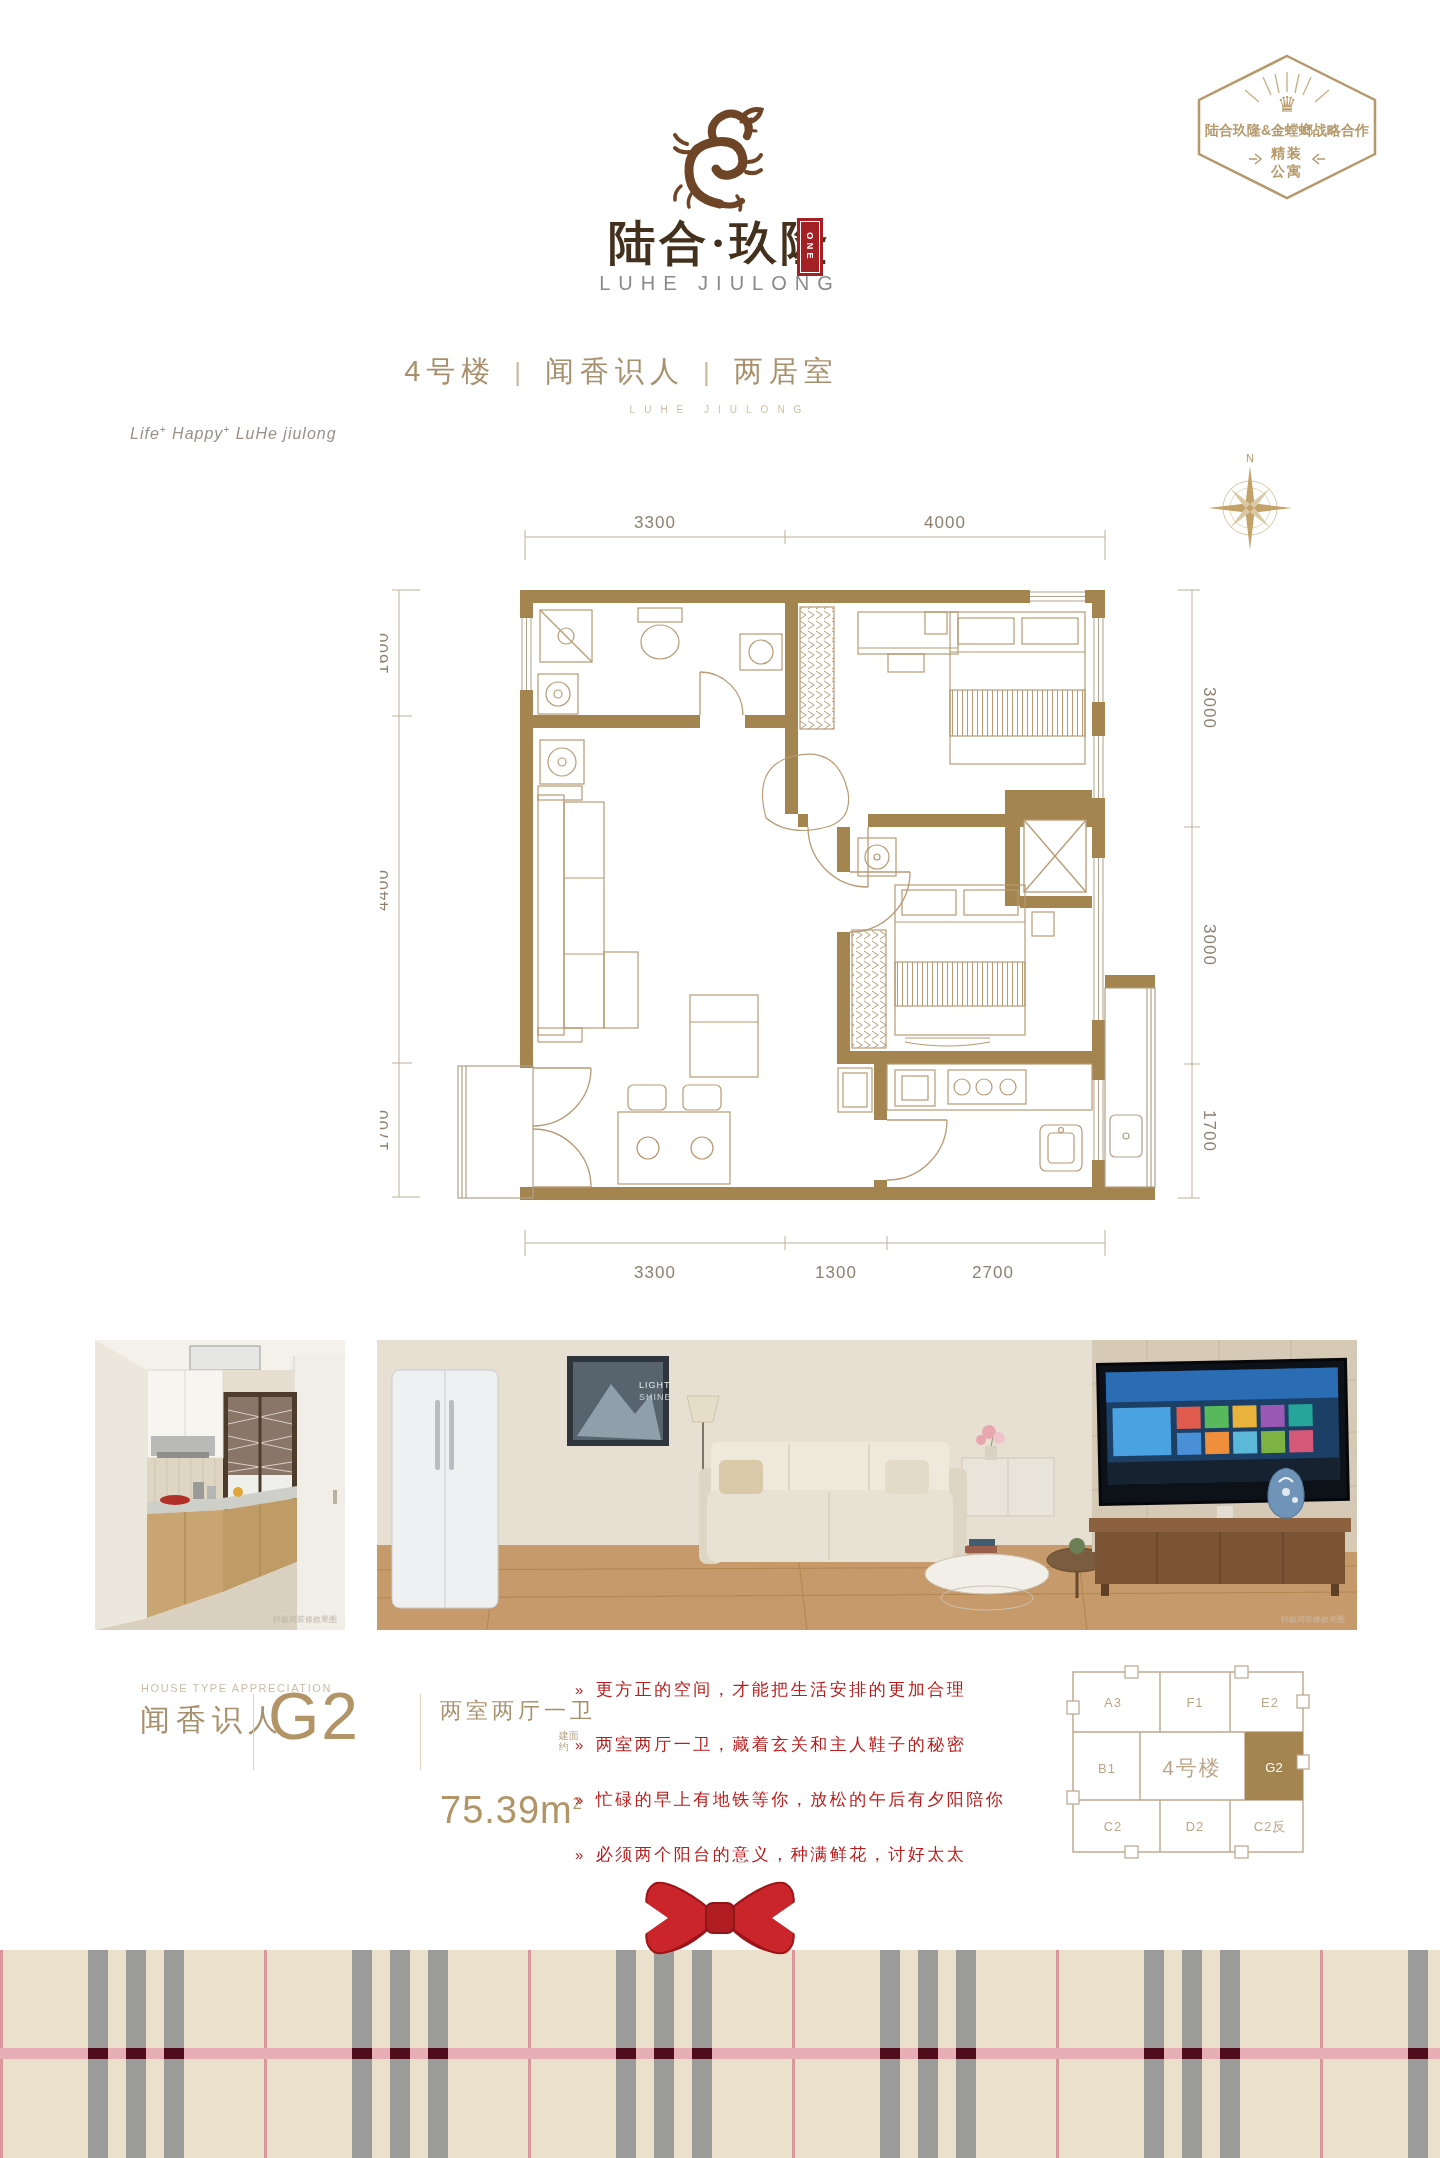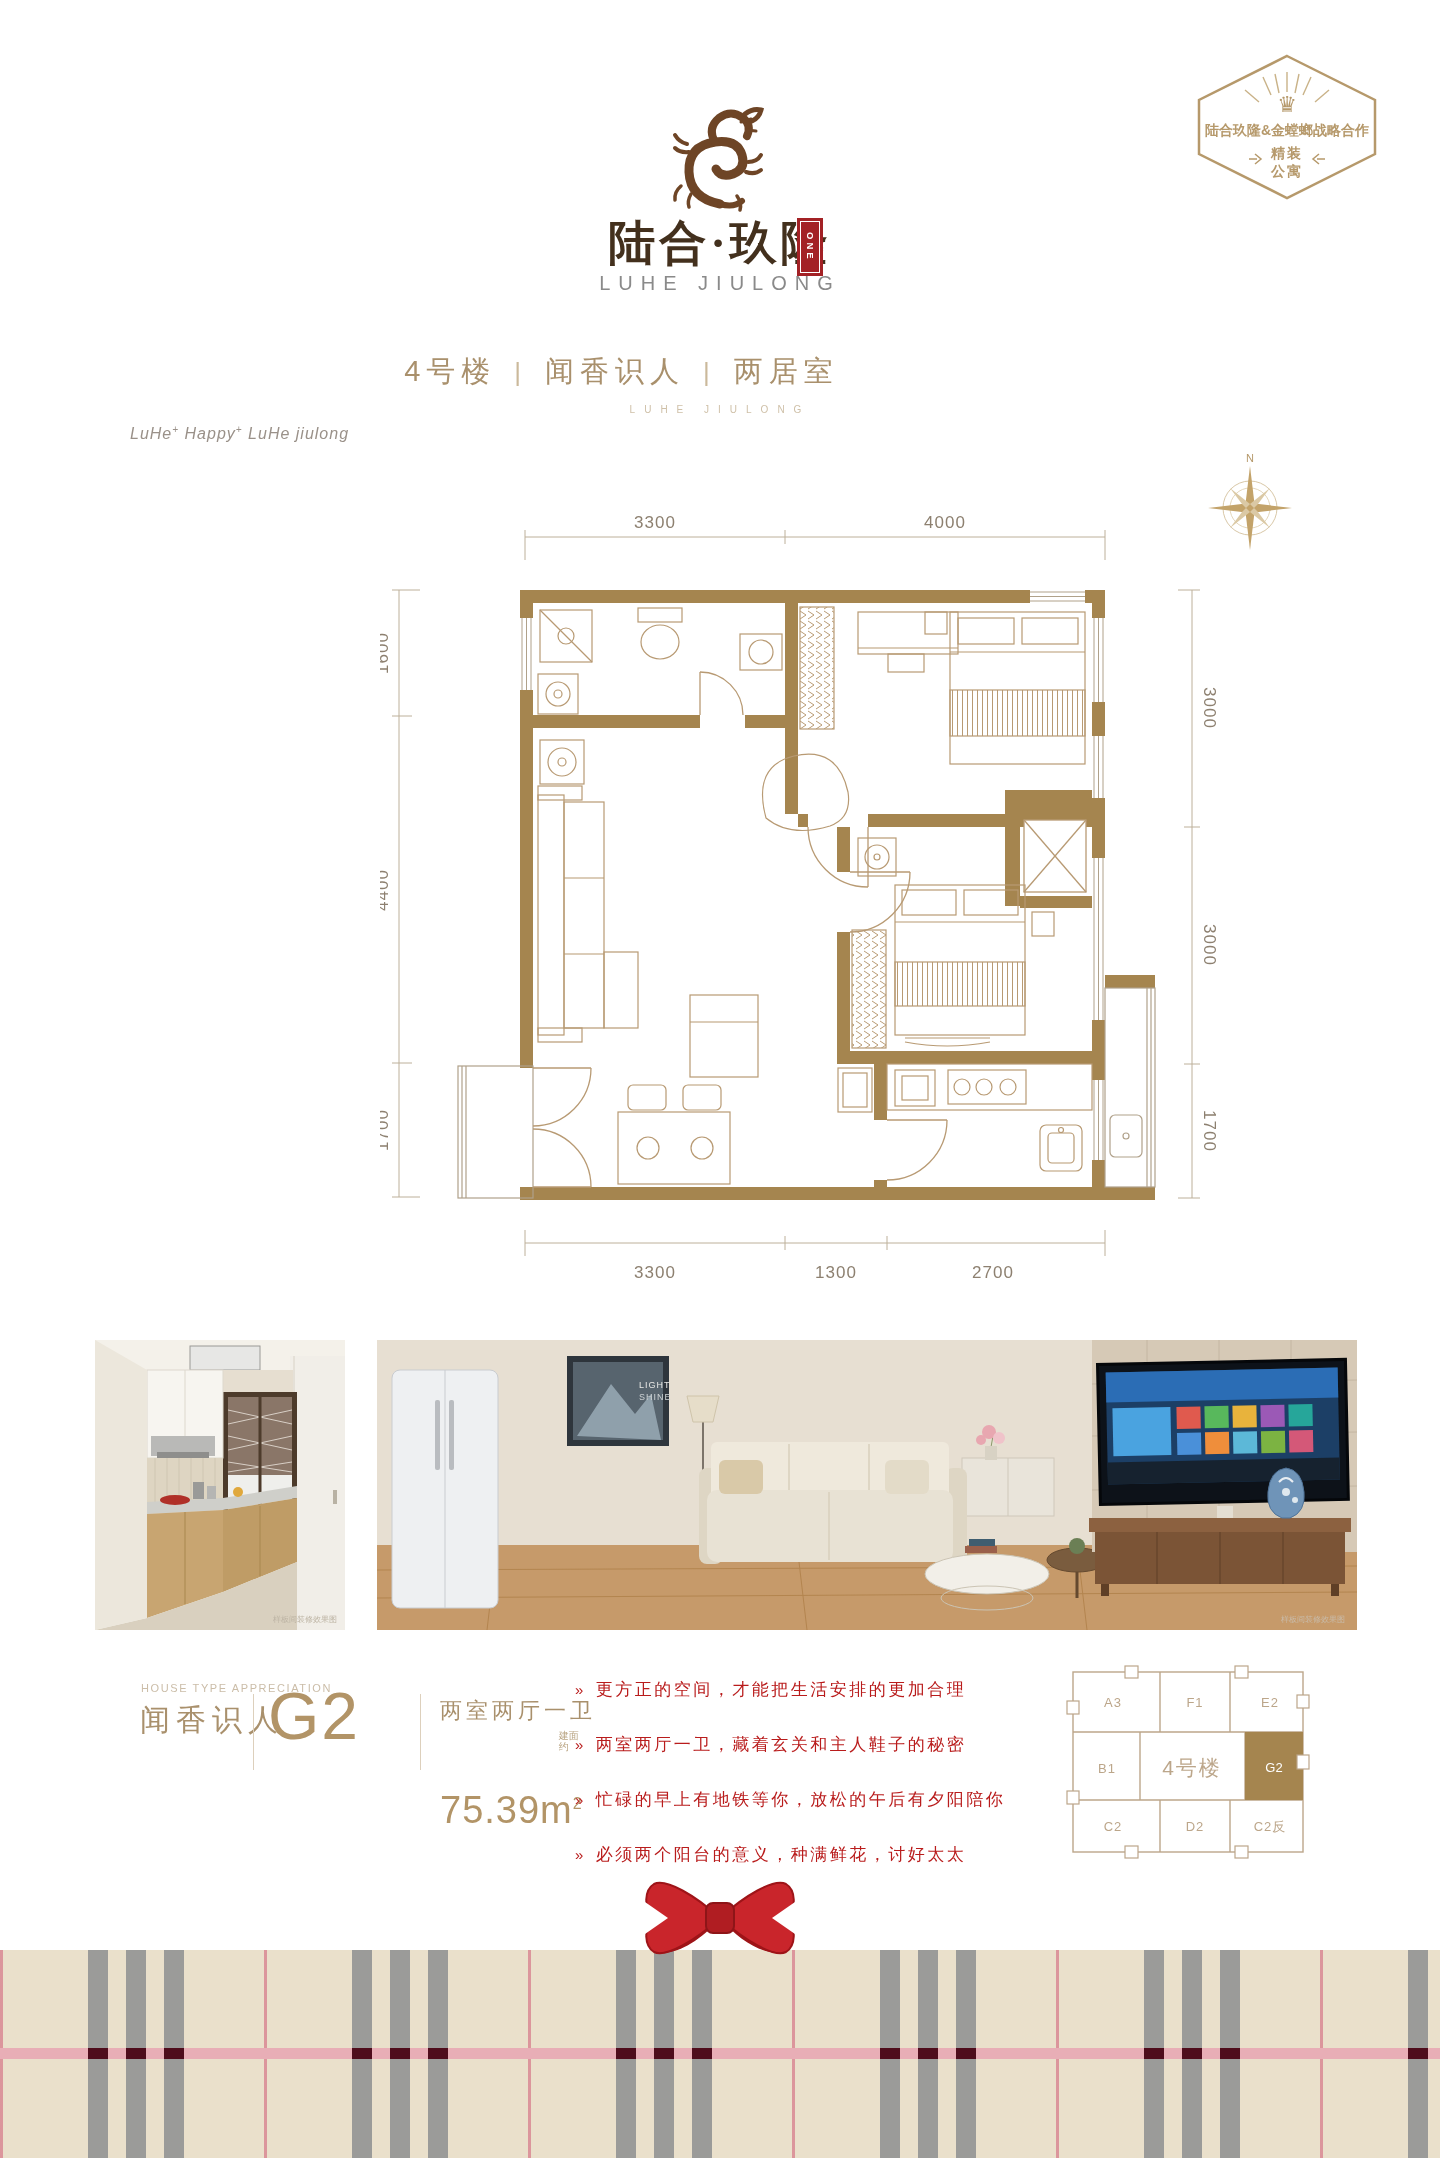--- a/index.html
+++ b/index.html
@@ -98,21 +98,21 @@
       <path d="M134 104 l-6 5 6 5 M132 109 h8"></path>
     </g>
   </svg>
 
   <div class="abs" id="subtitle">
     <span>4号楼</span><span class="sep">|</span><span>闻香识人</span><span class="sep">|</span><span>两居室</span>
   </div>
   <div class="abs" id="subtitle-en">LUHE JIULONG</div>
 
   <div class="abs" id="tagline">
-    <span>LuHe</span><sup>+</sup>
+    <span>Life</span><sup>+</sup>
     <span>Happy</span><sup>+</sup>
     <span>LuHe jiulong</span>
   </div>
 
   <svg class="abs" style="left:380px;top:440px" width="920" height="880" viewBox="380 440 920 880">
     <defs>
       <pattern id="herr" width="8" height="10" patternUnits="userSpaceOnUse">
         <path d="M0 1 L6 5 L0 9" fill="none" stroke="#b89a73" stroke-width="1"></path>
       </pattern>
       <pattern id="hatch" width="5" height="6" patternUnits="userSpaceOnUse">

